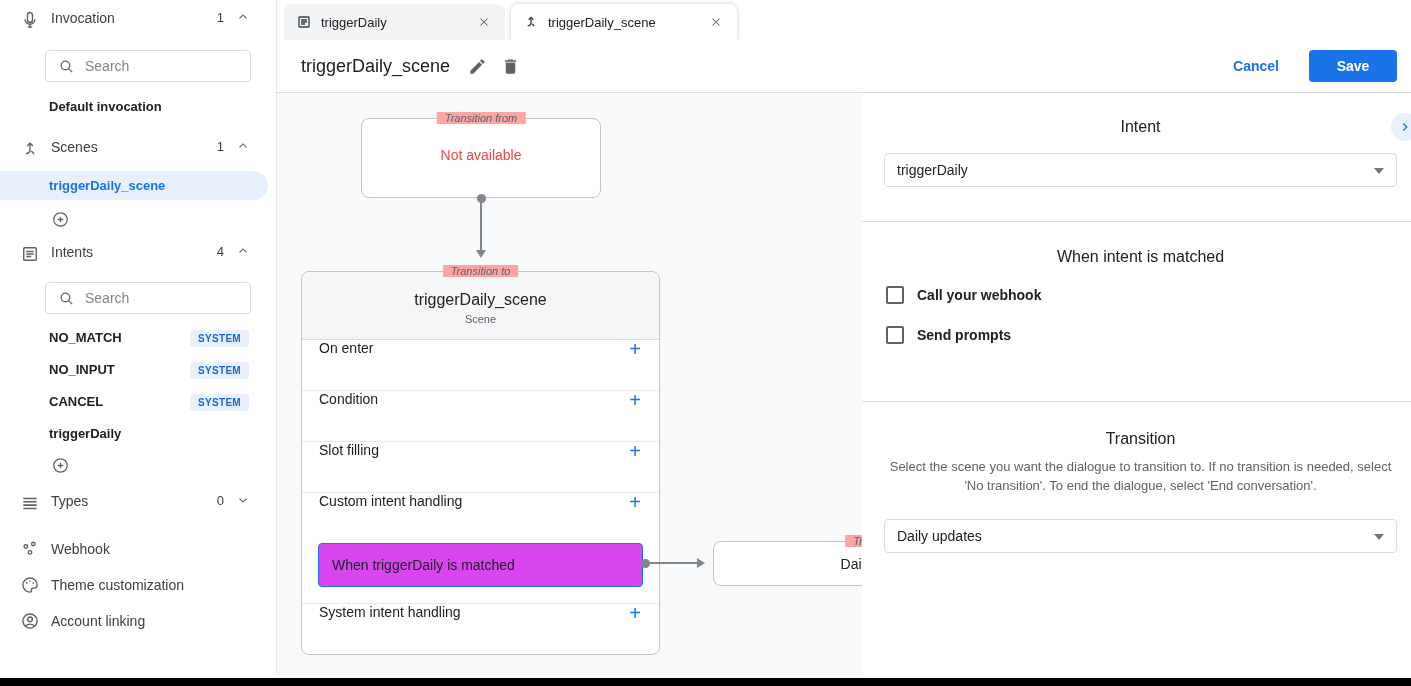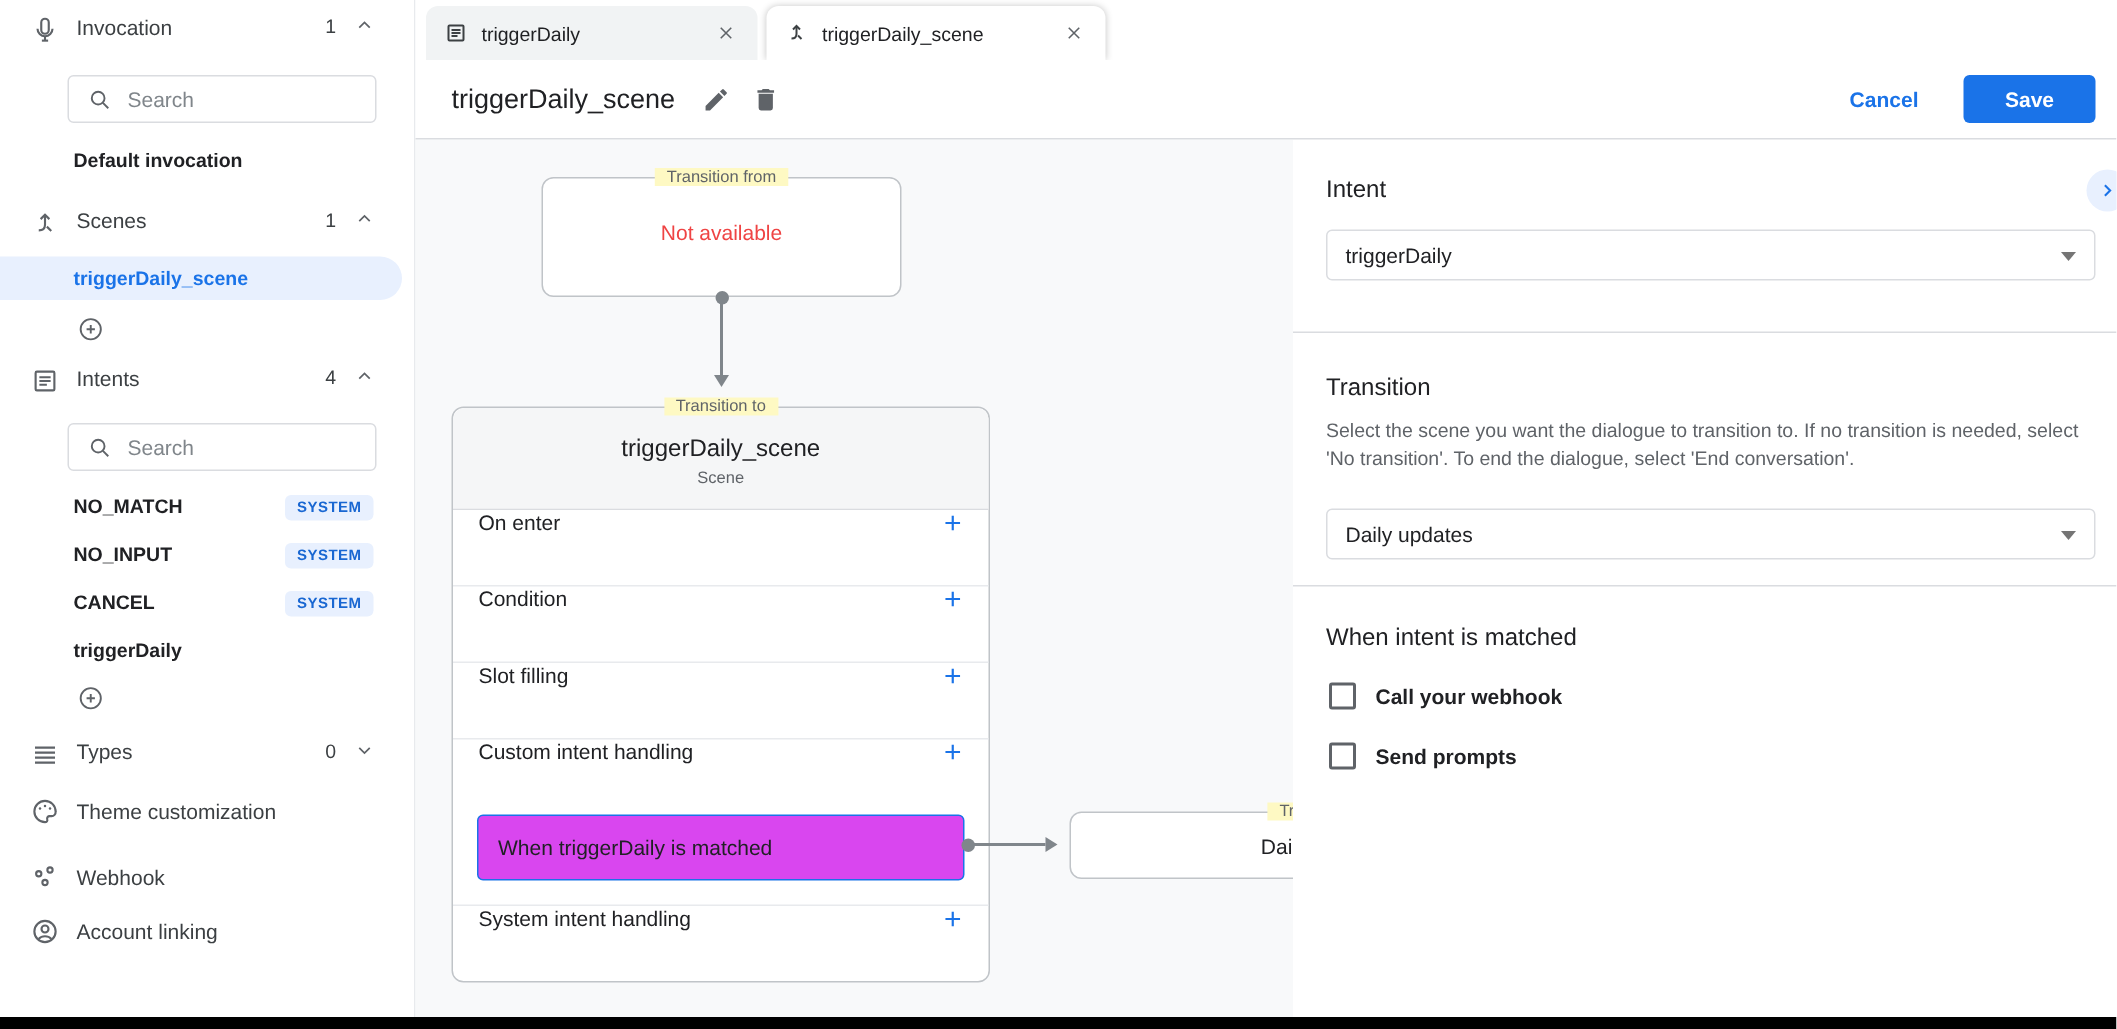--- a/index.html
+++ b/index.html
@@ -46,21 +46,21 @@
   .hicon { margin-left:18px; display:flex; cursor:pointer; }
   .header .sp { flex:1; }
   .btn-text { color:#1a73e8; font-size:14px; font-weight:bold; background:none; border:none; cursor:pointer; margin-right:30px; font-family:"Liberation Sans",sans-serif; }
   .btn-save { width:88px; height:32px; background:#1a73e8; color:#fff; font-size:14px; font-weight:bold; border:none; border-radius:4px; cursor:pointer; font-family:"Liberation Sans",sans-serif; }
 
   .content { flex:1; display:flex; }
 
   
   .canvas { width:585px; min-width:585px; background:#f8f9fa; position:relative; overflow:hidden; }
   .fbox { position:absolute; background:#fff; border:1px solid #c0c4c8; border-radius:8px; }
-  .legend { position:absolute; top:-7px; left:50%; transform:translateX(-50%); background:#fef9c3; padding:0 8px; font-size:11px; color:#5f6368; white-space:nowrap; }
+  .legend { position:absolute; top:-7px; left:50%; transform:translateX(-50%); background:#fca5a5; padding:0 8px; font-size:11px; color:#5f6368; white-space:nowrap;font-style:italic; }
   .from-box { left:84px; top:25px; width:240px; height:80px; display:flex; align-items:center; justify-content:center; }
   .from-box .txt { font-size:14px; color:#ef4444; margin-top:-6px; }
 
   .scene-box { left:24px; top:178px; width:359px; height:384px; display:flex; flex-direction:column; }
   .scene-head { height:68px; background:#f5f6f7; border-bottom:1px solid #dadce0; border-radius:8px 8px 0 0; text-align:center; padding-top:19px; }
   .scene-head .t { font-size:16px; color:#202124; }
   .scene-head .s { font-size:11px; color:#5f6368; margin-top:4px; }
   .srow { border-bottom:1px solid #e8eaed; }
   .srow:last-child { border-bottom:none; }
   .srow-line { height:50px; display:flex; padding:0 18px 0 17px; }
@@ -74,21 +74,21 @@
 
   .dot { position:absolute; width:9px; height:9px; background:#80868b; border-radius:50%; }
   .vline { position:absolute; width:2px; background:#80868b; }
   .hline { position:absolute; height:2px; background:#80868b; }
   .arr-down { position:absolute; width:0; height:0; border-left:5px solid transparent; border-right:5px solid transparent; border-top:8px solid #80868b; }
   .arr-right { position:absolute; width:0; height:0; border-top:5px solid transparent; border-bottom:5px solid transparent; border-left:8px solid #80868b; }
 
   
   .panel { flex:1; background:#fff; position:relative; }
   .collapse-btn { position:absolute; top:20px; right:-8px; width:28px; height:28px; border-radius:50%; background:#e8f0fe; display:flex; align-items:center; justify-content:center; cursor:pointer; z-index:5; }
-  .psec { padding:0 14px 17px 22px; border-bottom:1px solid #dadce0; }
+  .psec { padding:0 14px 5px 22px; border-bottom:1px solid #dadce0;text-align:center; }
   .psec:last-child { border-bottom:none; }
   .sec-intent { height:129px; }
   .sec-matched { height:180px; }
   .phead { font-size:16px; color:#202124; }
   .sec-intent .phead { padding-top:25px; }
   .sec-matched .phead { padding-top:26px; }
   .sec-transition .phead { padding-top:28px; }
   .dropdown { margin-top:17px; height:34px; border:1px solid #dadce0; border-radius:4px; background:#fff; display:flex; align-items:center; padding-left:12px; position:relative; cursor:pointer; }
   .dropdown .val { font-size:14px; color:#202124; }
   .caret { position:absolute; right:12px; top:14px; width:0; height:0; border-left:5px solid transparent; border-right:5px solid transparent; border-top:6px solid #757575; }
@@ -236,40 +236,40 @@
       <span class="lbl">Types</span>
       <span class="sp"></span>
       <span class="cnt">0</span>
       <span class="chev">
         <svg width="14" height="14" viewBox="0 0 24 24" fill="none" stroke="#5f6368" stroke-width="2">
             <path d="M6 9.5l6 6 6-6"></path>
           </svg>
       </span>
     </div>
 
+    <div class="link-row" style="margin-top:20px">
+      <span class="ic">
+        <svg width="20" height="20" viewBox="0 0 24 24" fill="none" stroke="#5f6368" stroke-width="1.7">
+            <circle cx="7" cy="9" r="2.1"></circle>
+            <circle cx="16" cy="6" r="2.1"></circle>
+            <circle cx="12" cy="16" r="2.1"></circle>
+          </svg>
+      </span>
+      <span class="lbl">Webhook</span>
+    </div>
     <div class="link-row">
       <span class="ic">
         <svg width="20" height="20" viewBox="0 0 24 24" fill="none" stroke="#5f6368" stroke-width="1.7">
             <path d="M12 3.5a8.5 8.5 0 0 0 0 17c1.4 0 2.2-1 1.8-2.2-.4-1.3.4-2.6 1.9-2.6h1.6a3.2 3.2 0 0 0 3.2-3.4A8.5 8.5 0 0 0 12 3.5z"></path>
             <circle cx="8" cy="9.5" r="1" fill="#5f6368" stroke="none"></circle>
             <circle cx="12" cy="7.5" r="1" fill="#5f6368" stroke="none"></circle>
             <circle cx="16" cy="9.5" r="1" fill="#5f6368" stroke="none"></circle>
           </svg>
       </span>
       <span class="lbl">Theme customization</span>
-    </div>
-    <div class="link-row" style="margin-top:20px">
-      <span class="ic">
-        <svg width="20" height="20" viewBox="0 0 24 24" fill="none" stroke="#5f6368" stroke-width="1.7">
-            <circle cx="7" cy="9" r="2.1"></circle>
-            <circle cx="16" cy="6" r="2.1"></circle>
-            <circle cx="12" cy="16" r="2.1"></circle>
-          </svg>
-      </span>
-      <span class="lbl">Webhook</span>
     </div>
     <div class="link-row">
       <span class="ic">
         <svg width="20" height="20" viewBox="0 0 24 24" fill="none" stroke="#5f6368" stroke-width="1.7">
             <circle cx="12" cy="12" r="8.5"></circle>
             <circle cx="12" cy="10" r="2.8"></circle>
             <path d="M6.8 18a7.2 7.2 0 0 1 10.4 0"></path>
           </svg>
       </span>
       <span class="lbl">Account linking</span>
@@ -407,38 +407,38 @@
         </div>
 
         <div class="psec sec-intent">
           <div class="phead">Intent</div>
           <div class="dropdown">
             <span class="val">triggerDaily</span>
             <span class="caret"></span>
           </div>
         </div>
 
+        <div class="psec sec-matched">
+          <div class="phead">When intent is matched</div>
+          <div class="cb-row">
+            <span class="cb"></span>
+            <span class="cb-lbl">Call your webhook</span>
+          </div>
+          <div class="cb-row">
+            <span class="cb"></span>
+            <span class="cb-lbl">Send prompts</span>
+          </div>
+        </div>
+
         <div class="psec sec-transition">
           <div class="phead">Transition</div>
           <div class="desc">Select the scene you want the dialogue to transition to. If no transition is needed, select 'No transition'. To end the dialogue, select 'End conversation'.</div>
           <div class="dropdown">
             <span class="val">Daily updates</span>
             <span class="caret"></span>
           </div>
         </div>
-
-        <div class="psec sec-matched">
-          <div class="phead">When intent is matched</div>
-          <div class="cb-row">
-            <span class="cb"></span>
-            <span class="cb-lbl">Call your webhook</span>
-          </div>
-          <div class="cb-row">
-            <span class="cb"></span>
-            <span class="cb-lbl">Send prompts</span>
-          </div>
-        </div>
       </div>
     </div>
   </div>
 
   <div class="bottom-bar"></div>
 </div>
 
 </body></html>

